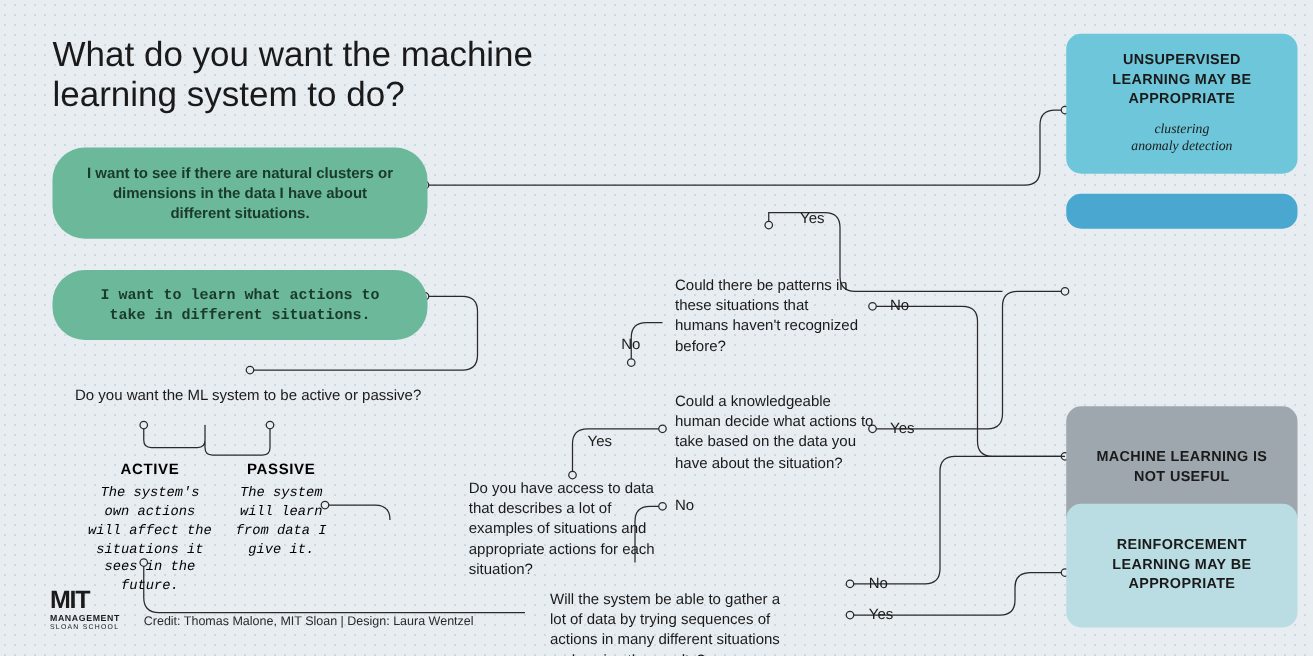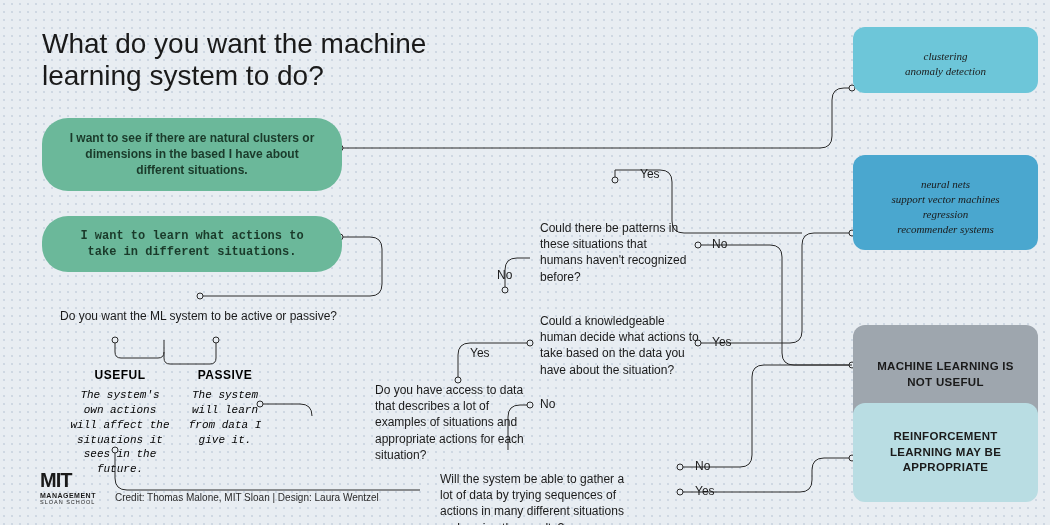--- a/index.html
+++ b/index.html
@@ -139,56 +139,53 @@
   <path d="M 680 492 H 800 Q 812 492 812 480 V 470 Q 812 458 824 458 H 852"></path>
   <circle cx="680" cy="492" r="3"></circle>
     <circle cx="852" cy="458" r="3"></circle>
 
   <path d="M 115 450 V 478 Q 115 490 127 490 H 420"></path>
   <circle cx="115" cy="450" r="3"></circle>
 </svg>
 
 <div class="title" style="left:42px; top:28px; width:400px;">What do you want the machine learning system to do?</div>
 
-<div class="pill" style="left:42px; top:118px; width:300px;">I want to see if there are natural clusters or dimensions in the based I have about different situations.</div>
+<div class="pill" style="left:42px; top:118px; width:300px;">I want to see if there are natural clusters or dimensions in the data I have about different situations.</div>
 <div class="pill" style="left:42px; top:216px; width:300px;font-family:Liberation Mono, monospace;">I want to learn what actions to take in different situations.</div>
 
 <div class="q" style="left:60px; top:308px;">Do you want the ML system to be active or passive?</div>
 <div class="q" style="left:375px; top:382px; width:155px;">Do you have access to data that describes a lot of examples of situations and appropriate actions for each situation?</div>
 <div class="q" style="left:540px; top:313px; width:160px;">Could a knowledgeable human decide what actions to take based on the data you have about the situation?</div>
 <div class="q" style="left:540px; top:220px; width:150px;">Could there be patterns in these situations that humans haven't recognized before?</div>
 <div class="q" style="left:440px; top:454px; width:190px;margin-top:17px;">Will the system be able to gather a lot of data by trying sequences of actions in many different situations and seeing the results?</div>
 
 <div class="lbl" style="left:70px; top:368px; width:100px;">
-  <div class="hd">USEFUL</div>
+  <div class="hd">ACTIVE</div>
   <div class="sub">The system's own actions will affect the situations it sees in the future.</div>
 </div>
 <div class="lbl" style="left:180px; top:368px; width:90px;">
   <div class="hd">PASSIVE</div>
   <div class="sub">The system will learn from data I give it.</div>
 </div>
 
 <div class="ans" style="left:470px; top:346px;">Yes</div>
 <div class="ans" style="left:540px; top:397px;">No</div>
 <div class="ans" style="left:497px; top:268px;">No</div>
 <div class="ans" style="left:712px; top:335px;">Yes</div>
 <div class="ans" style="left:640px; top:167px;">Yes</div>
 <div class="ans" style="left:712px; top:237px;">No</div>
 <div class="ans" style="left:695px; top:459px;">No</div>
 <div class="ans" style="left:695px; top:484px;">Yes</div>
 
 <div class="result" style="top:27px; background:#6dc6d9;">
+  <div class="rtitle">UNSUPERVISED LEARNING MAY BE APPROPRIATE</div>
   <div class="rsub" style="white-space:pre-line;">clustering
 anomaly detection</div>
 </div>
 <div class="result" style="top:155px; background:#4aa7cf;">
-  <div class="rsub" style="white-space:pre-line;">neural nets
-support vector machines
-regression
-recommender systems</div>
 </div>
 <div class="result" style="top:325px; background:#9ea6ae; padding:34px 16px;">
   <div class="rtitle">MACHINE LEARNING IS NOT USEFUL</div>
 </div>
 <div class="result" style="top:403px; background:#b9dde3; padding:26px 8px;">
   <div class="rtitle">REINFORCEMENT LEARNING MAY BE APPROPRIATE</div>
 </div>
 
 <div class="logo">
   <div class="mit">MIT</div>

